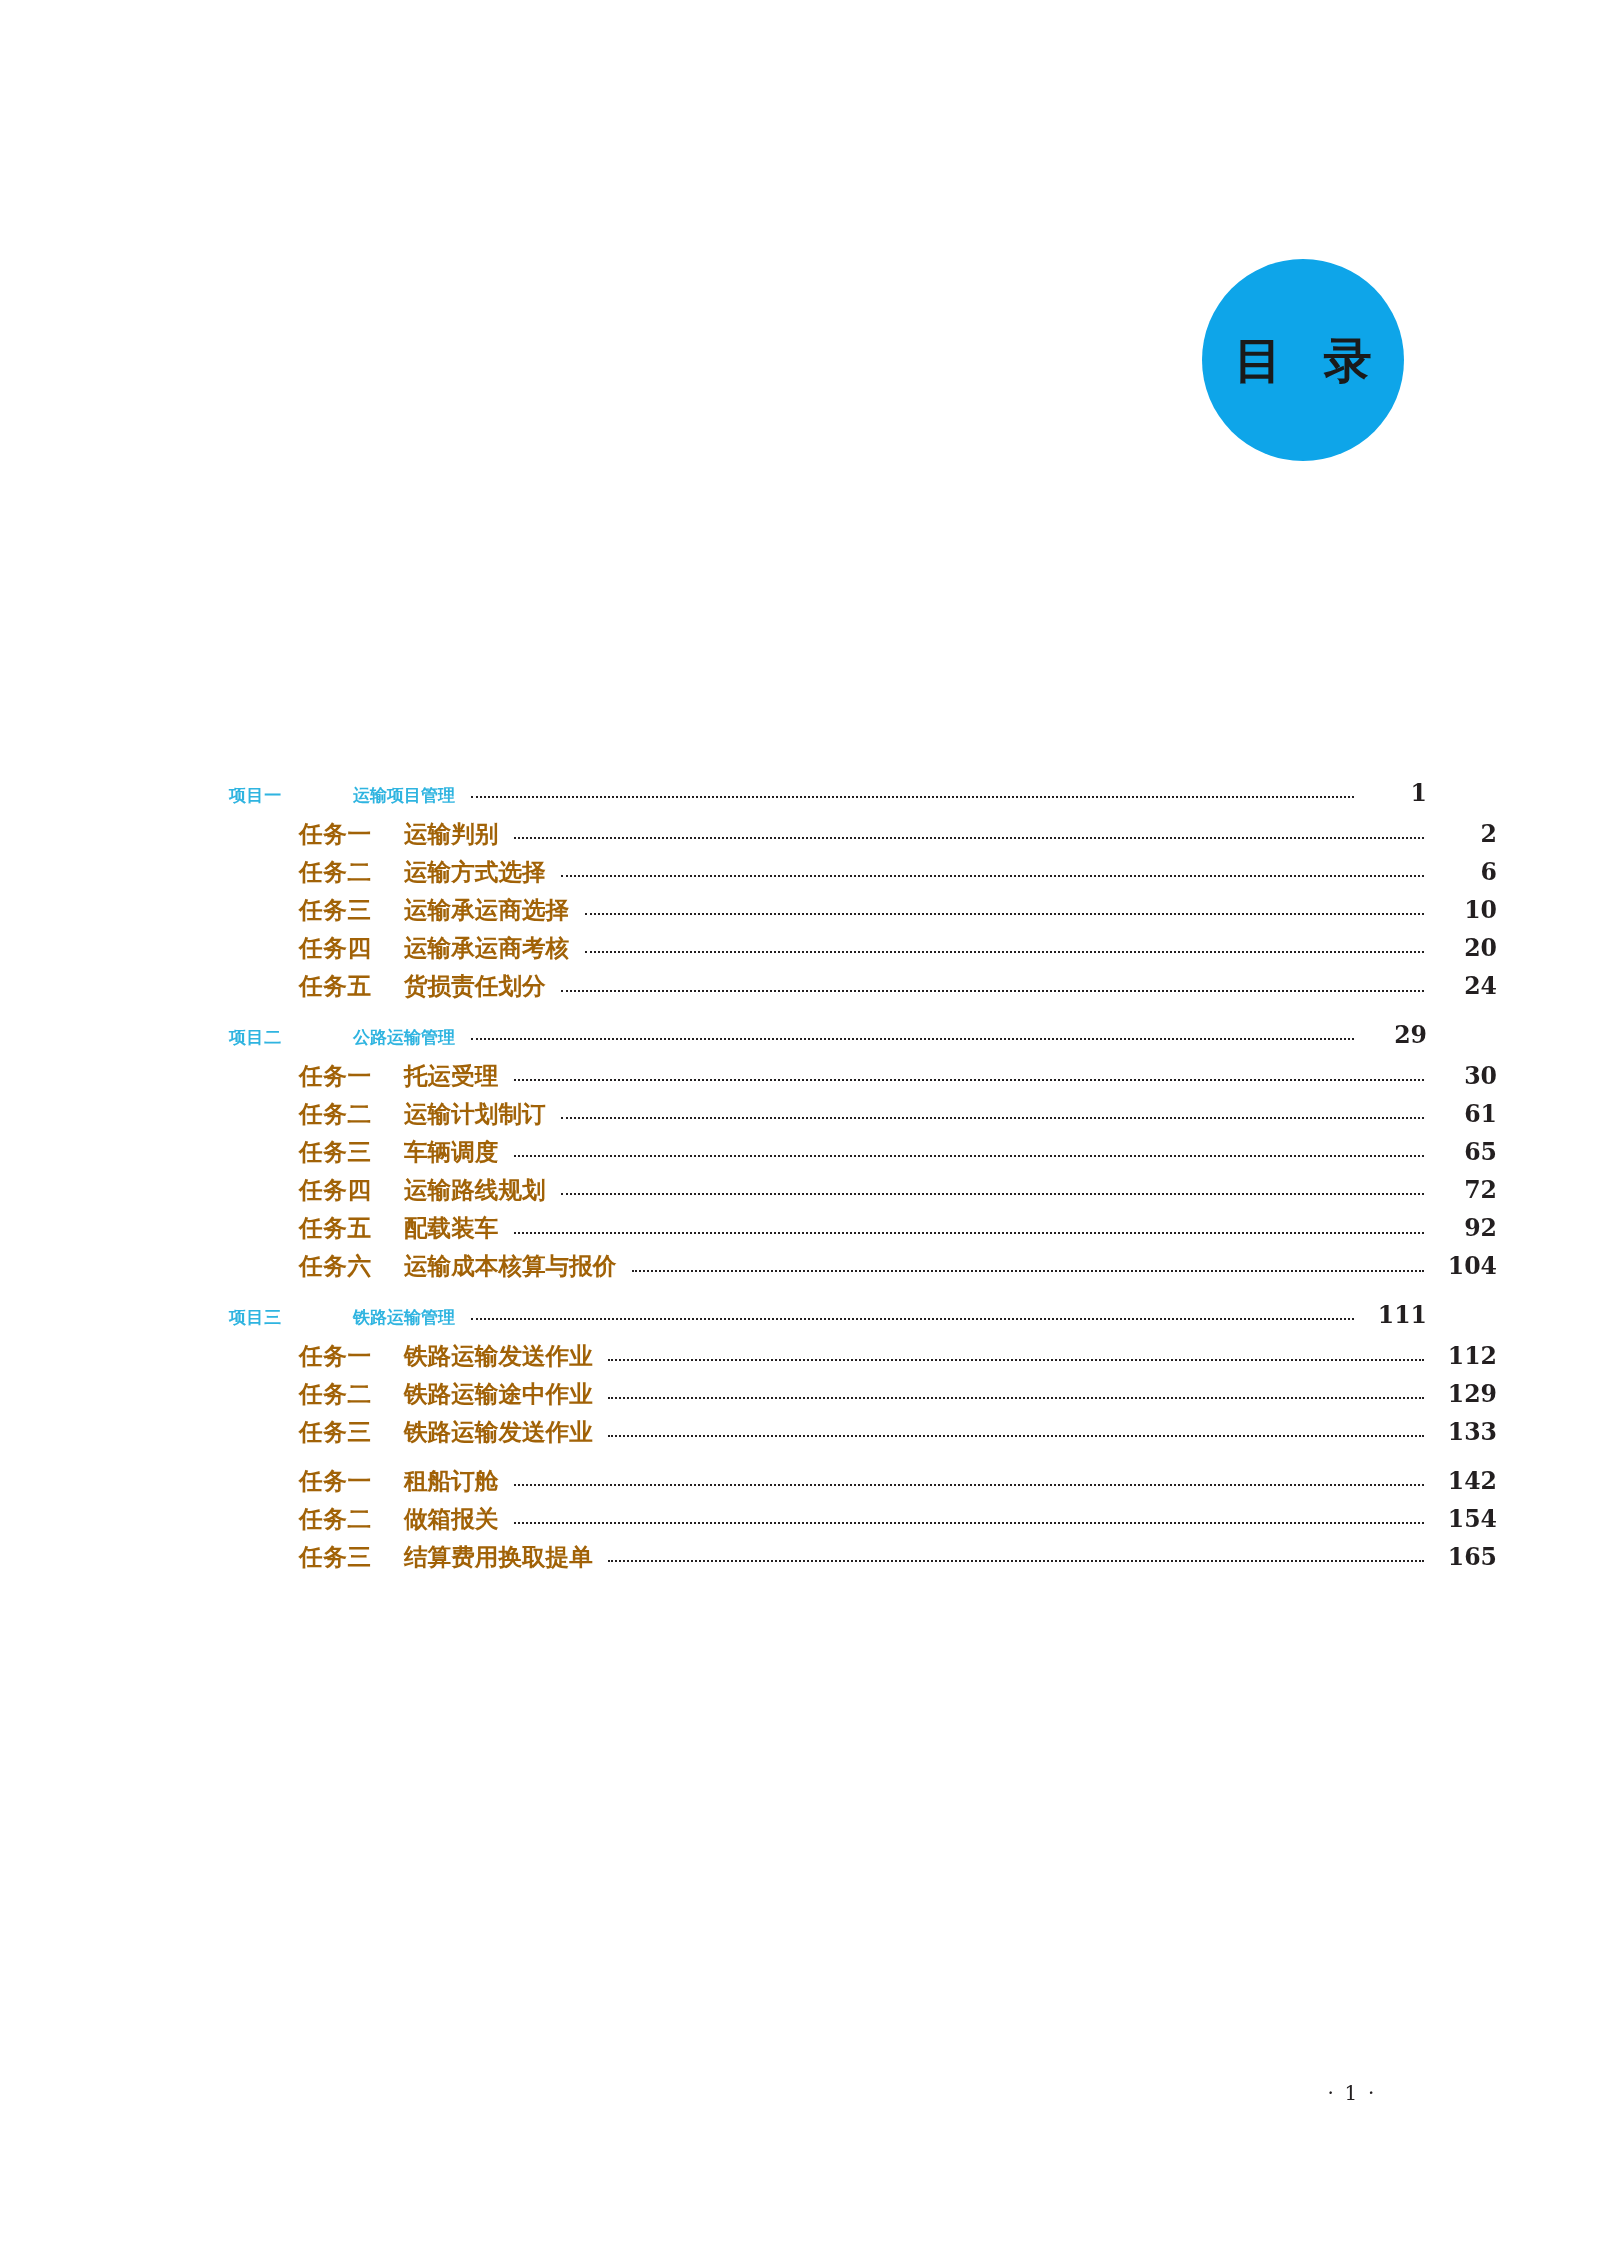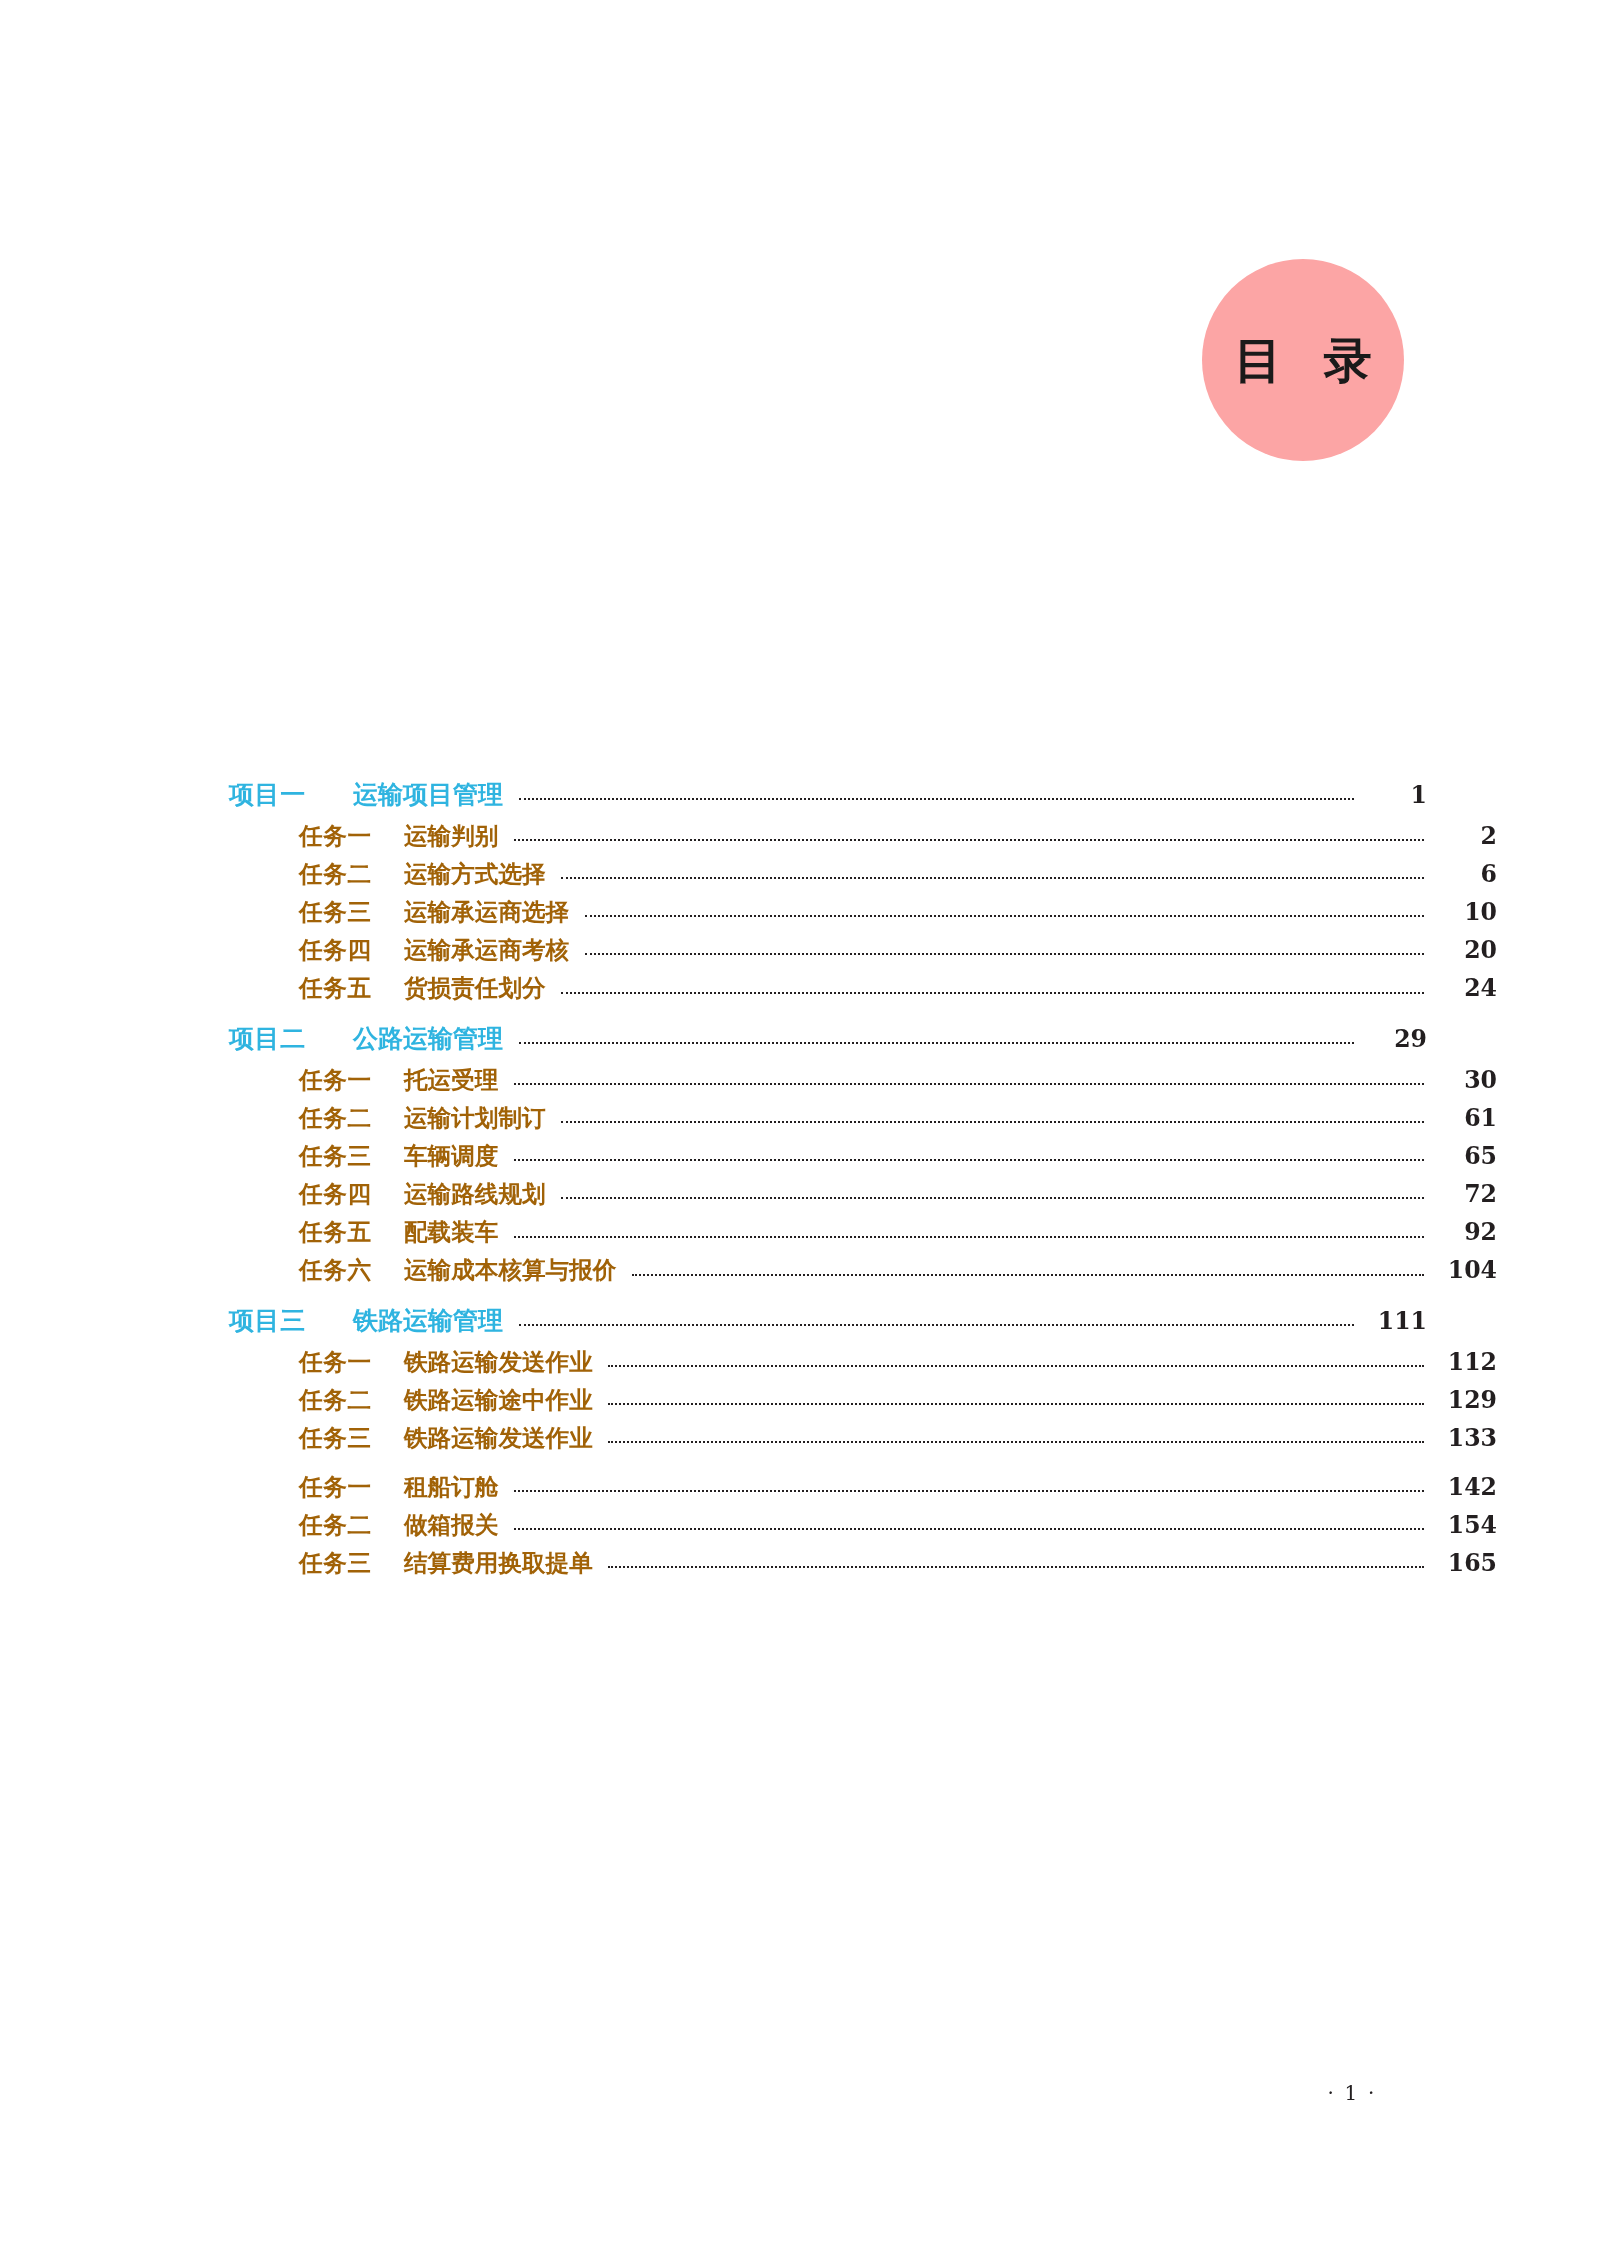--- a/index.html
+++ b/index.html
@@ -24,21 +24,21 @@
   }
 
   
   .title-circle {
     position: absolute;
     left: 1202px;
     top: 259px;
     width: 202px;
     height: 202px;
     border-radius: 50%;
-    background: #fca5a5;
+    background: #0ea5e9;
     display: flex;
     align-items: center;
     justify-content: center;
   }
   .title-circle .title-text {
     font-family: "DejaVu Serif", "Liberation Serif", serif;
     font-weight: bold;
     font-size: 48px;
     letter-spacing: 12.4px;
     text-indent: 12.4px;
@@ -68,21 +68,21 @@
 
   
   .row.level1 {
     margin-bottom: 17px;
   }
   .row.level1 .lbl,
   .row.level1 .ttl {
     color: #2fb4e0;
     font-family: "DejaVu Sans", "Liberation Sans", sans-serif;
     font-weight: bold;
-    font-size: 25px;
+    font-size: 17px;
   }
   .row.level1 .lbl {
     width: 124px;
     flex: 0 0 124px;
     letter-spacing: 0.6px;
   }
   .row.level1 .ttl {
     flex: 0 0 auto;
     white-space: nowrap;
     padding-right: 10px;

